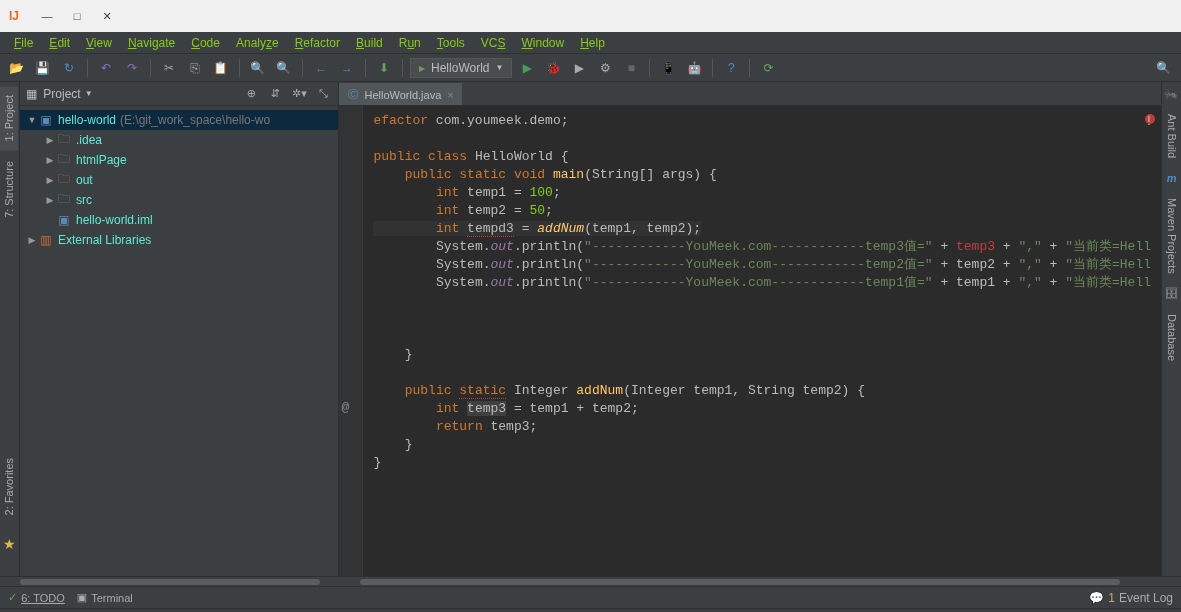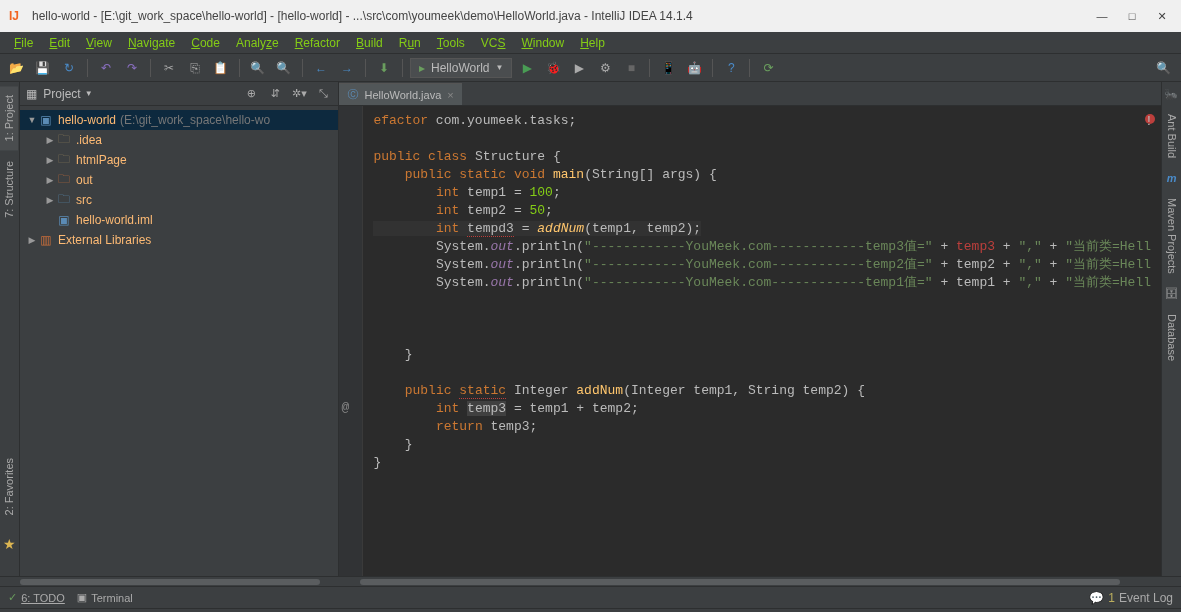--- a/index.html
+++ b/index.html
@@ -31,21 +31,21 @@
 .ph-btn { width: 18px; height: 18px; display: flex; align-items: center; justify-content: center; cursor: pointer; color: #aaa; font-size: 11px; }
 .tree { padding: 4px 0; font-family: 'Segoe UI', sans-serif; font-size: 12px; overflow: hidden; }
 .tree-row { display: flex; align-items: center; height: 20px; padding-left: 6px; cursor: pointer; white-space: nowrap; }
 .tree-row.selected { background: #0d293e; }
 .tree-arrow { width: 12px; display: inline-flex; justify-content: center; font-size: 9px; color: #999; }
 .tree-icon { width: 16px; display: inline-flex; justify-content: center; margin-right: 4px; }
 .folder-icon { color: #8a7b5c; }
 .folder-icon.special { color: #c76d3a; }
 .folder-icon.src { color: #5b8bb5; }
 .mod-icon { color: #5b8bb5; }
-.tree-label { color: #fdba74; }
+.tree-label { color: #5eead4; }
 .tree-path { color: #777; margin-left: 4px; }
 .indent1 { padding-left: 24px; }
 .editor-area { flex: 1; display: flex; flex-direction: column; background: #2b2b2b; position: relative; }
 .editor-tabs { height: 24px; background: #3c3f41; display: flex; align-items: flex-end; border-bottom: 1px solid #2d2f30; }
 .editor-tab { height: 22px; padding: 0 8px; background: #515658; display: flex; align-items: center; gap: 6px; border-top: 1px solid #555; cursor: pointer; font-size: 11px; }
 .tab-close { cursor: pointer; color: #888; }
 .code-area { flex: 1; display: flex; background: #2b2b2b; font-family: 'Consolas', 'Courier New', monospace; font-size: 13px; position: relative; overflow: hidden; }
 .gutter-code { width: 24px; background: #313335; border-right: 1px solid #3a3a3a; position: relative; }
 .gutter-at { position: absolute; left: 2px; color: #888; font-size: 13px; }
 .code-lines { padding: 6px 10px; line-height: 18px; white-space: pre; }
@@ -71,21 +71,20 @@
 .status-right { display: flex; gap: 10px; align-items: center; }
 .scrollbar-h { height: 10px; background: #3c3f41; border-top: 1px solid #2d2f30; position: relative; }
 .scroll-thumb { position: absolute; left: 20px; top: 2px; width: 300px; height: 6px; background: #5a5d5f; border-radius: 3px; }
 .scroll-thumb2 { position: absolute; left: 360px; top: 2px; width: 760px; height: 6px; background: #5a5d5f; border-radius: 3px; }
 </style>
 </head>
 <body>
 
 <div class="titlebar">
   <div class="titlebar-icon">IJ</div>
-  <div class="titlebar-text">hello-world - [E:\git_work_space\hello-world] - [hello-world] - ...\src\com\youmeek\demo\HelloWorld.java - IntelliJ IDEA 14.1.4</div>
   <div class="win-controls">
     <div class="win-btn">—</div>
     <div class="win-btn">□</div>
     <div class="win-btn">✕</div>
   </div>
 </div>
 
 <div class="menubar">
   <div class="menu-item"><u>F</u><span>ile</span></div>
   <div class="menu-item"><u>E</u>dit</div>
@@ -208,23 +207,23 @@
         <span style="color:#5b8bb5">Ⓒ</span>
         <span>HelloWorld.java</span>
         <span class="tab-close">×</span>
       </div>
     </div>
     <div class="code-area">
       <div class="warning-dot">!</div>
       <div class="gutter-code">
         <div class="gutter-at" style="top:294px">@</div>
       </div>
-      <div class="code-lines"><span class="kw">efactor</span><span> com.youmeek.tasks;</span>
-
-<span class="kw">public class</span><span> Structure {</span>
+      <div class="code-lines"><span class="kw">efactor</span><span> com.youmeek.demo;</span>
+
+<span class="kw">public class</span><span> HelloWorld {</span>
     <span class="kw">public static void </span><span class="ymname">main</span><span>(String[] args) {</span>
         <span class="kw">int</span><span> temp1 = </span><span class="num">100</span><span>;</span>
         <span class="kw">int</span><span> temp2 = </span><span class="num">50</span><span>;</span>
 <span class="line-hl">        <span class="kw">int </span><span class="underline">tempd3</span><span> = </span><span class="mname">addNum</span><span>(temp1, temp2);</span></span>
         <span>System.</span><span class="fld">out</span><span>.println(</span><span class="strgreen">"------------YouMeek.com------------temp3值="</span><span> + </span><span class="err">temp3</span><span> + </span><span class="strgreen">","</span><span> + </span><span class="strgreen">"当前类=Hell</span>
         <span>System.</span><span class="fld">out</span><span>.println(</span><span class="strgreen">"------------YouMeek.com------------temp2值="</span><span> + temp2 + </span><span class="strgreen">","</span><span> + </span><span class="strgreen">"当前类=Hell</span>
         <span>System.</span><span class="fld">out</span><span>.println(</span><span class="strgreen">"------------YouMeek.com------------temp1值="</span><span> + temp1 + </span><span class="strgreen">","</span><span> + </span><span class="strgreen">"当前类=Hell</span>
 
 
 

